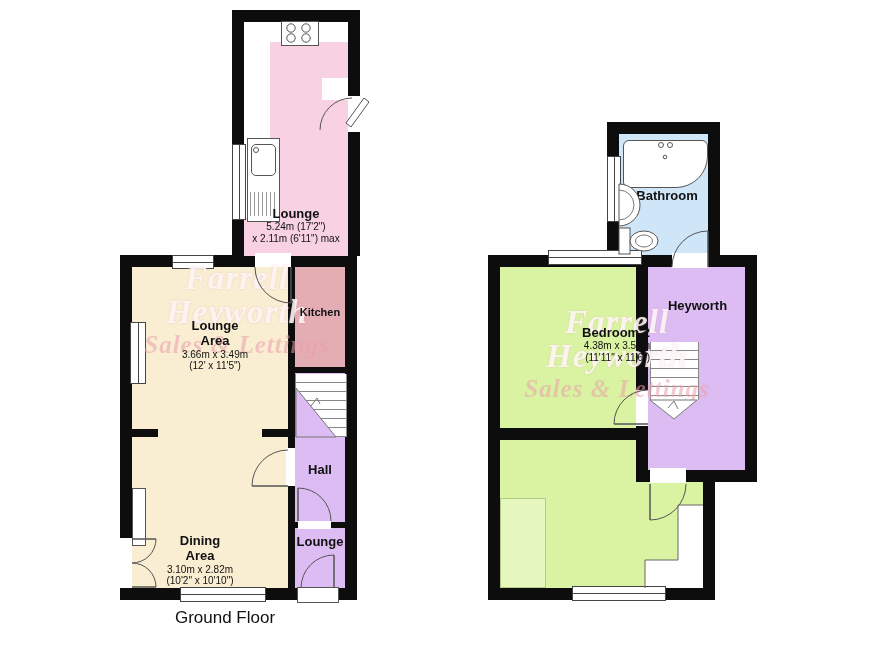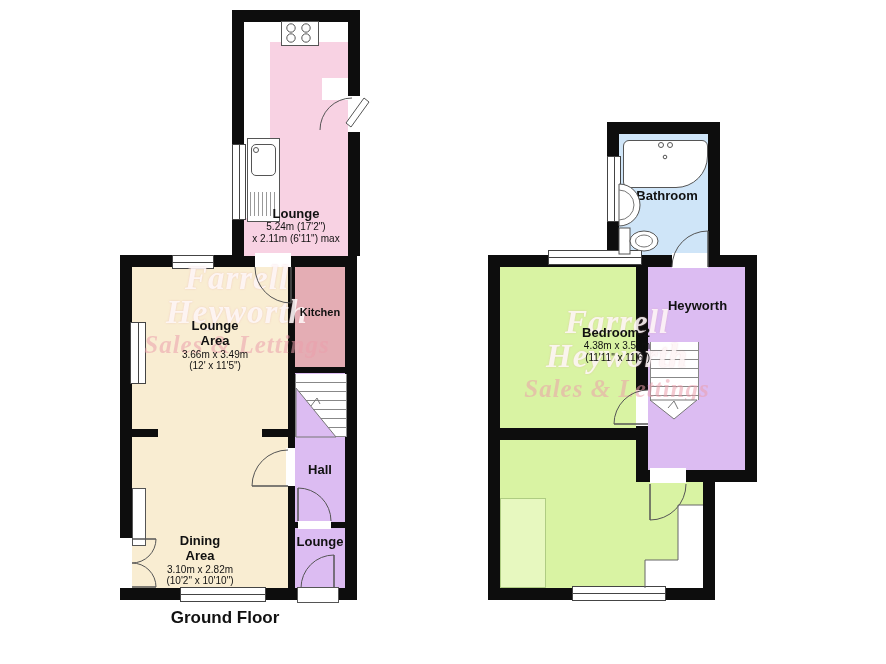--- a/index.html
+++ b/index.html
@@ -15,21 +15,21 @@
   .win-v{position:absolute;background:#fff;border:1px solid #444;z-index:3;
          background-image:linear-gradient(#444,#444);background-repeat:no-repeat;
          background-size:1px 100%;background-position:50% 0;}
   .stairs{position:absolute;z-index:3;background-color:#fff;
           background-image:repeating-linear-gradient(to bottom,#fff 0 8px,#888 8px 9px);
           border-left:1px solid #888;border-right:1px solid #888;}
   .label{position:absolute;z-index:5;text-align:center;color:#111;line-height:1.18;}
   .rname{font-weight:bold;font-size:13px;}
   .rname.small{font-size:11px;}
   .rdim{font-size:10px;}
-  .floor-label{position:absolute;z-index:5;text-align:center;font-weight:bold;font-size:17px;color:#111;}
+  .floor-label{position:absolute;z-index:5;text-align:center;font-weight:normal;font-size:17px;color:#111;}
   .watermark{position:absolute;z-index:4;text-align:center;
              font-family:"Liberation Serif",serif;font-weight:bold;font-style:italic;
              pointer-events:none;letter-spacing:1px;}
   .wm-big{font-size:33px;line-height:1.02;color:rgba(255,250,250,0.85);
           text-shadow:0 0 2px rgba(226,150,162,0.4);}
   .wm-small{font-size:25px;line-height:1.25;color:rgba(235,158,172,0.55);}
   svg.overlay{position:absolute;left:0;top:0;z-index:6;pointer-events:none;}
 </style>
 </head>
 <body>

